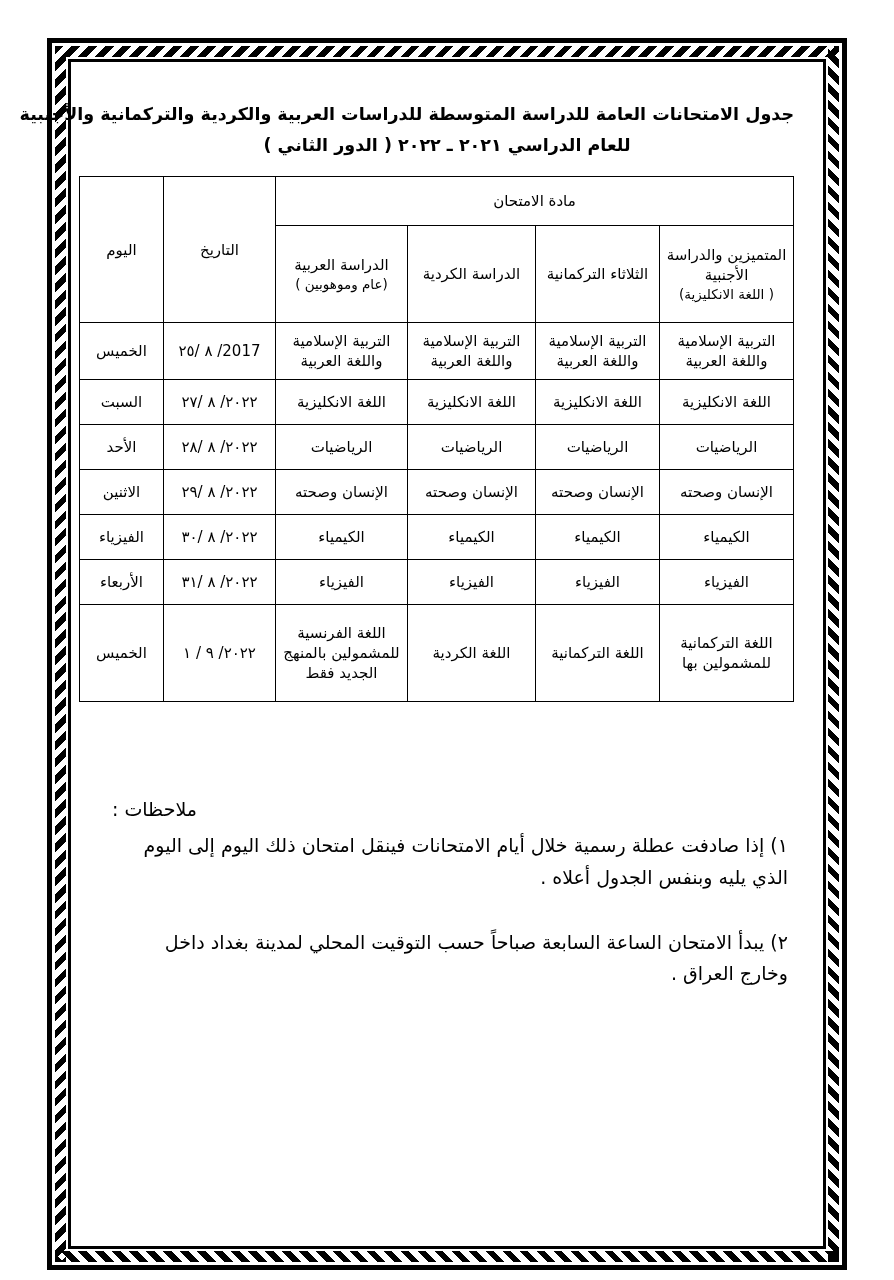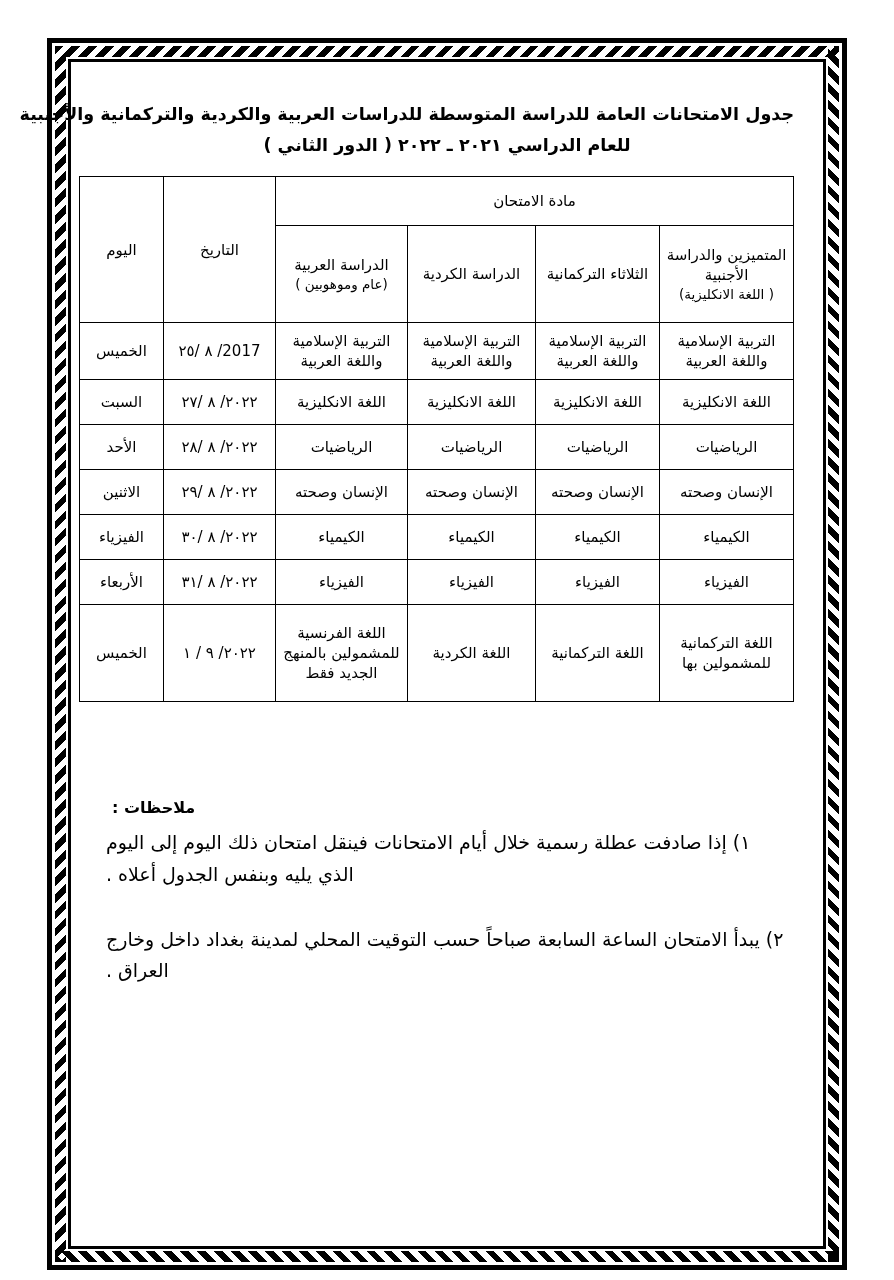--- a/index.html
+++ b/index.html
@@ -111,32 +111,32 @@
   .row-tall { height: 46px; }
   .row-extra { height: 86px; }
   .cell-multiline { line-height: 1.3; }
 
   
   .notes {
     margin-top: 96px;
     padding: 0 6px;
   }
   .notes-title {
-    font-size: 16px;
-    font-weight: bold;
+    font-size: 19px;
+    font-weight: normal;
     text-align: left;
     direction: rtl;
     margin: 0 0 10px 0;
     padding-left: 6px;
   }
   .note {
     font-size: 19px;
     line-height: 1.65;
-    text-align: left;
-    margin: 0 0 26px 0;
+    text-align: right;
+    margin: 0 0 26px 11px;
     direction: rtl;
   }
   .note-2 { margin-top: 34px; }
   .bottom-mark {
     position: absolute;
     left: 300px;
     bottom: 6px;
     width: 120px;
     height: 5px;
     background: #000;

